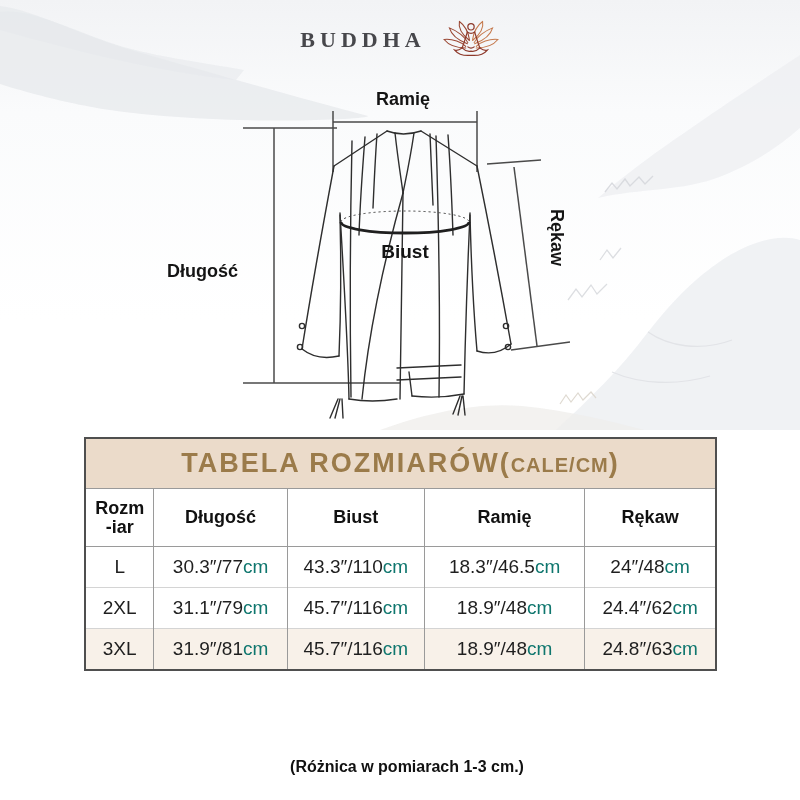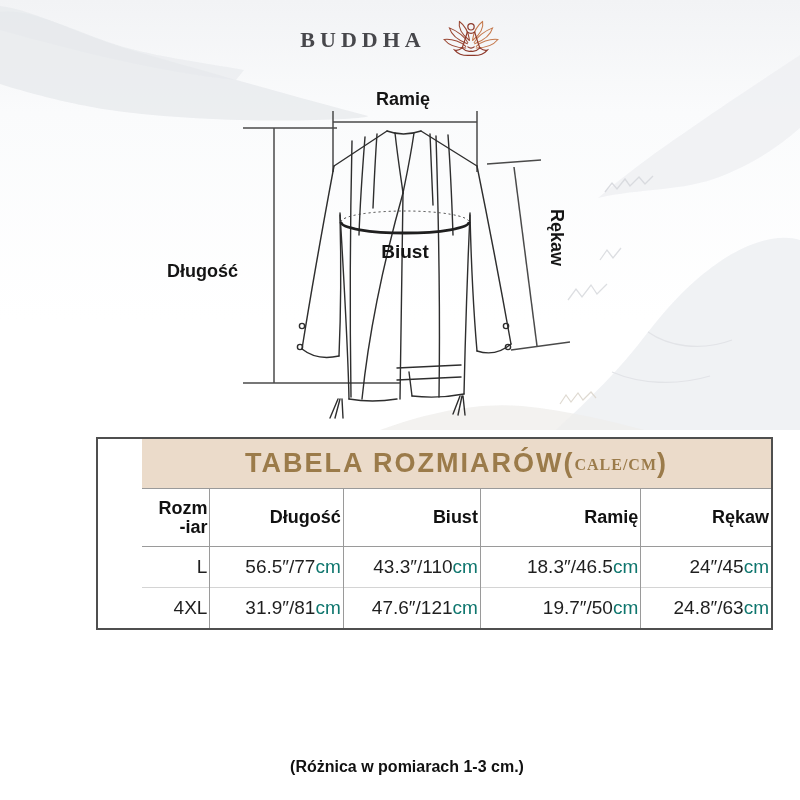--- a/index.html
+++ b/index.html
@@ -15,27 +15,27 @@
     font-weight:600;letter-spacing:5px;color:#47474b;}
   .lotus{width:58px;height:46px;}
   
   .art{position:absolute;left:0;top:0;width:800px;height:445px;}
   .dlabel{position:absolute;font-weight:700;font-size:18px;color:#141414;}
   .lbl-ramie{left:353px;top:89px;width:100px;text-align:center;}
   .lbl-dlugosc{left:118px;top:261px;width:120px;text-align:right;}
   .lbl-biust{left:363px;top:241px;width:84px;text-align:center;font-size:19px;}
   .lbl-rekaw{left:506px;top:227px;width:100px;text-align:center;transform:rotate(90deg);}
   
-  .table-box{position:absolute;left:96px;top:437px;width:629px;border:2px solid #4f4f4f;background:#ffffff;padding-left:44px;}
+  .table-box{position:absolute;left:84px;top:437px;width:629px;border:2px solid #4f4f4f;background:#ffffff;}
   .title-band{height:49px;background:#ebdbca;border-bottom:1px solid #9a9a9a;
     display:flex;align-items:center;justify-content:center;color:#9b7b4a;font-weight:700;}
   .title-big{font-size:27px;letter-spacing:2px;}
-  .title-sub{font-size:16px;letter-spacing:1px;padding-top:3px;font-family:Liberation Serif, serif;}
+  .title-sub{font-size:20px;letter-spacing:1px;padding-top:3px;}
   table.sizes{width:100%;border-collapse:collapse;table-layout:fixed;}
-  table.sizes th,table.sizes td{border-left:1px solid #9a9a9a;text-align:right;padding:0 2px;margin-top:38px;}
+  table.sizes th,table.sizes td{border-left:1px solid #9a9a9a;text-align:center;padding:0 2px;margin-top:38px;}
   table.sizes th:first-child,table.sizes td:first-child{border-left:none;}
   table.sizes thead th{height:57px;font-size:18px;font-weight:700;color:#111;
     border-bottom:1px solid #9a9a9a;line-height:1.05;}
   table.sizes tbody td{height:40px;font-size:19px;font-weight:400;color:#1f1f1f;}
   table.sizes tbody tr + tr td{border-top:1px solid #d4d4d4;}
   table.sizes tbody tr.alt{background:#f8f1e9;}
   .unit{color:#0f766e;}
   
   .footer-note{position:absolute;left:7px;top:758px;width:100%;text-align:center;
     font-size:16px;font-weight:700;color:#111;}
@@ -163,30 +163,37 @@
           <th><span>Rozm</span><br><span>-iar</span></th>
           <th>Długość</th>
           <th>Biust</th>
           <th>Ramię</th>
           <th>Rękaw</th>
         </tr>
       </thead>
       <tbody>
           <tr>
             <td>L</td>
-            <td><span>56.5″/77</span><span class="unit">cm</span></td>
+            <td><span>30.3″/77</span><span class="unit">cm</span></td>
             <td><span>43.3″/110</span><span class="unit">cm</span></td>
             <td><span>18.3″/46.5</span><span class="unit">cm</span></td>
-            <td><span>24″/45</span><span class="unit">cm</span></td>
+            <td><span>24″/48</span><span class="unit">cm</span></td>
           </tr>
           <tr>
-            <td>4XL</td>
+            <td>2XL</td>
+            <td><span>31.1″/79</span><span class="unit">cm</span></td>
+            <td><span>45.7″/116</span><span class="unit">cm</span></td>
+            <td><span>18.9″/48</span><span class="unit">cm</span></td>
+            <td><span>24.4″/62</span><span class="unit">cm</span></td>
+          </tr>
+          <tr class="alt">
+            <td>3XL</td>
             <td><span>31.9″/81</span><span class="unit">cm</span></td>
-            <td><span>47.6″/121</span><span class="unit">cm</span></td>
-            <td><span>19.7″/50</span><span class="unit">cm</span></td>
+            <td><span>45.7″/116</span><span class="unit">cm</span></td>
+            <td><span>18.9″/48</span><span class="unit">cm</span></td>
             <td><span>24.8″/63</span><span class="unit">cm</span></td>
           </tr>
         </tbody>
     </table>
   </div>
 
   <div class="footer-note">(Różnica w pomiarach 1-3 cm.)</div>
 </div>
 
 </body></html>

